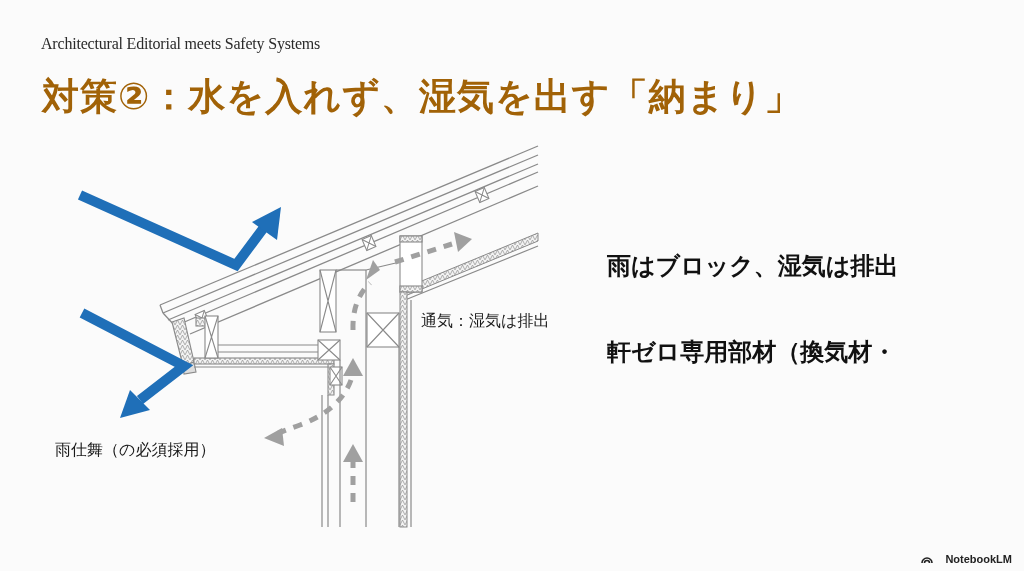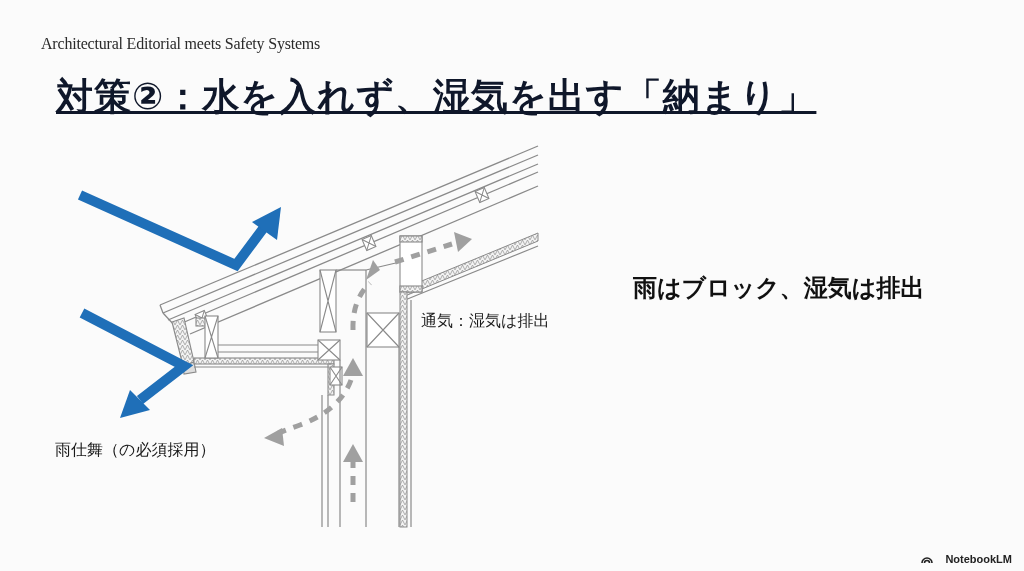--- a/index.html
+++ b/index.html
@@ -10,39 +10,38 @@
     font-family: "DejaVu Sans", "Liberation Sans", sans-serif;
     color: #111;
   }
   .subtitle {
     position: absolute; left: 41px; top: 24px;
     font-size: 16px; color: #2a2a2a; letter-spacing: -0.2px;
     font-family: Liberation Serif, serif;
     margin-top: 11px;
   }
   .title {
-    position: absolute; left: 56px; top: 72px;
-    font-size: 37px; font-weight: bold; color: #0f172a;
+    position: absolute; left: 42px; top: 72px;
+    font-size: 37px; font-weight: bold; color: #a16207;
     letter-spacing: 1px; white-space: nowrap;
     font-family: "DejaVu Sans", sans-serif;
-    text-decoration: underline;
   }
   .diagram {
     position: absolute; left: 0; top: 0; width: 1024px; height: 571px;
   }
   .label-small {
     position: absolute; font-size: 16px; color: #1a1a1a; white-space: nowrap;
     font-family: "DejaVu Sans", sans-serif;
   }
   .point {
     position: absolute; left: 607px; font-size: 24px; font-weight: bold;
     color: #111; line-height: 37px; white-space: nowrap;
     font-family: "DejaVu Sans", sans-serif;
   }
-  .point1 { top: 270px; margin-left: 26px; }
+  .point1 { top: 248px; }
   .point2 { top: 334px; }
   .brand {
     position: absolute; right: 12px; bottom: 6px;
     display: flex; align-items: center; gap: 12px;
     font-size: 11px; color: #222; font-weight: bold;
     font-family: "Liberation Sans", sans-serif;
   }
   .brand svg { display: block; }
 </style>
 </head>
@@ -161,20 +160,21 @@
   </g>
 </svg>
 
 <div class="label-small" style="left:421px; top:311px;">通気：湿気は排出</div>
 <div class="label-small" style="left:55px; top:440px;">雨仕舞（の必須採用）</div>
 
 <div class="point point1">
   <span>雨はブロック、湿気は排出</span>
 </div>
 <div class="point point2">
+  <div>軒ゼロ専用部材（換気材・</div>
 </div>
 
 <div class="brand">
   <svg width="12" height="10" viewBox="0 0 12 10">
     <path d="M1 9 A5 5 0 0 1 11 9" fill="none" stroke="#222" stroke-width="1.6"></path>
     <path d="M3.5 9 A2.5 2.5 0 0 1 8.5 9" fill="none" stroke="#222" stroke-width="1.6"></path>
   </svg>
   <span>NotebookLM</span>
 </div>
 

